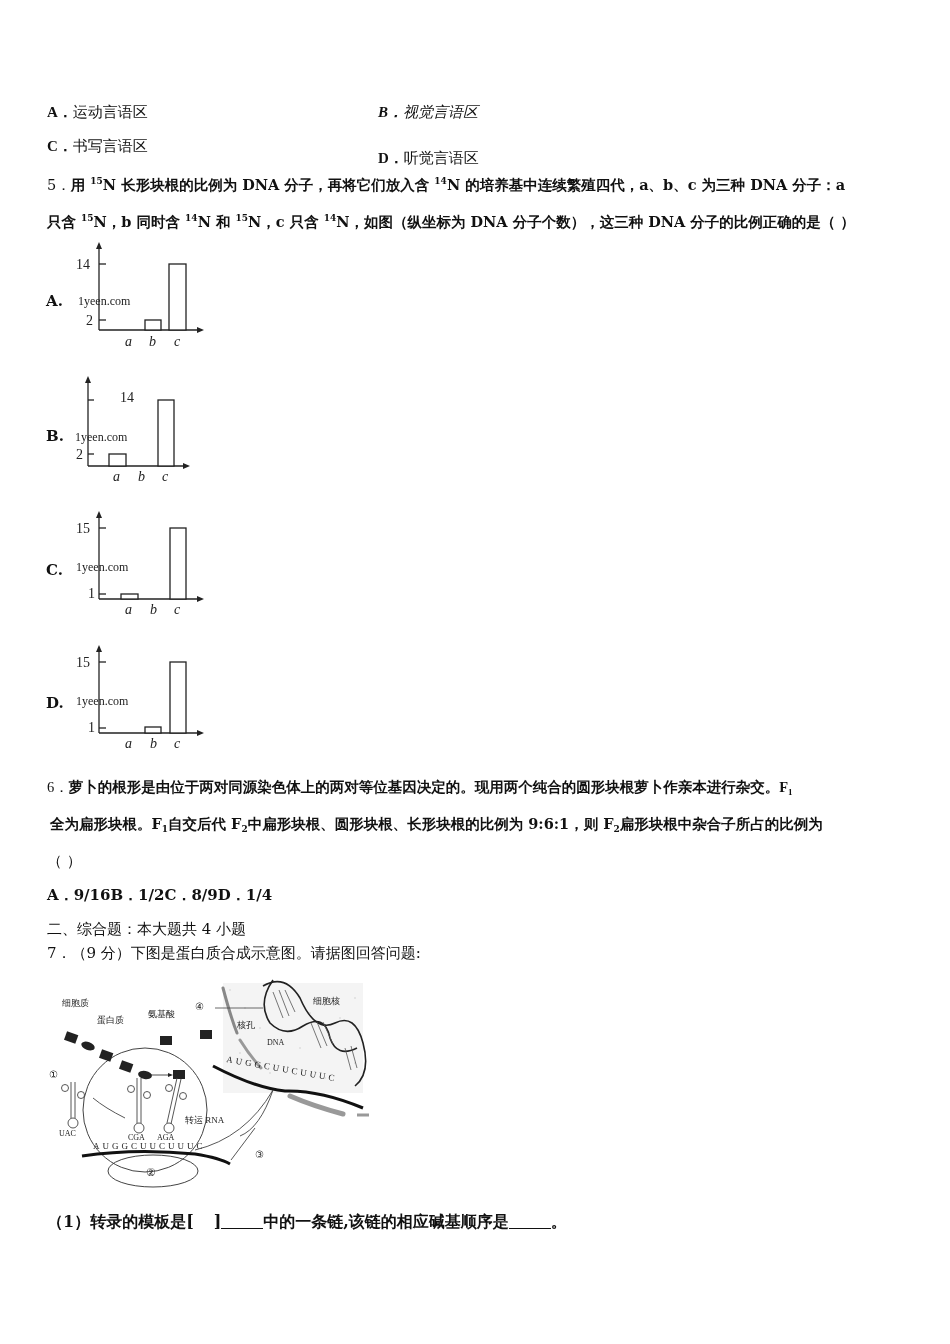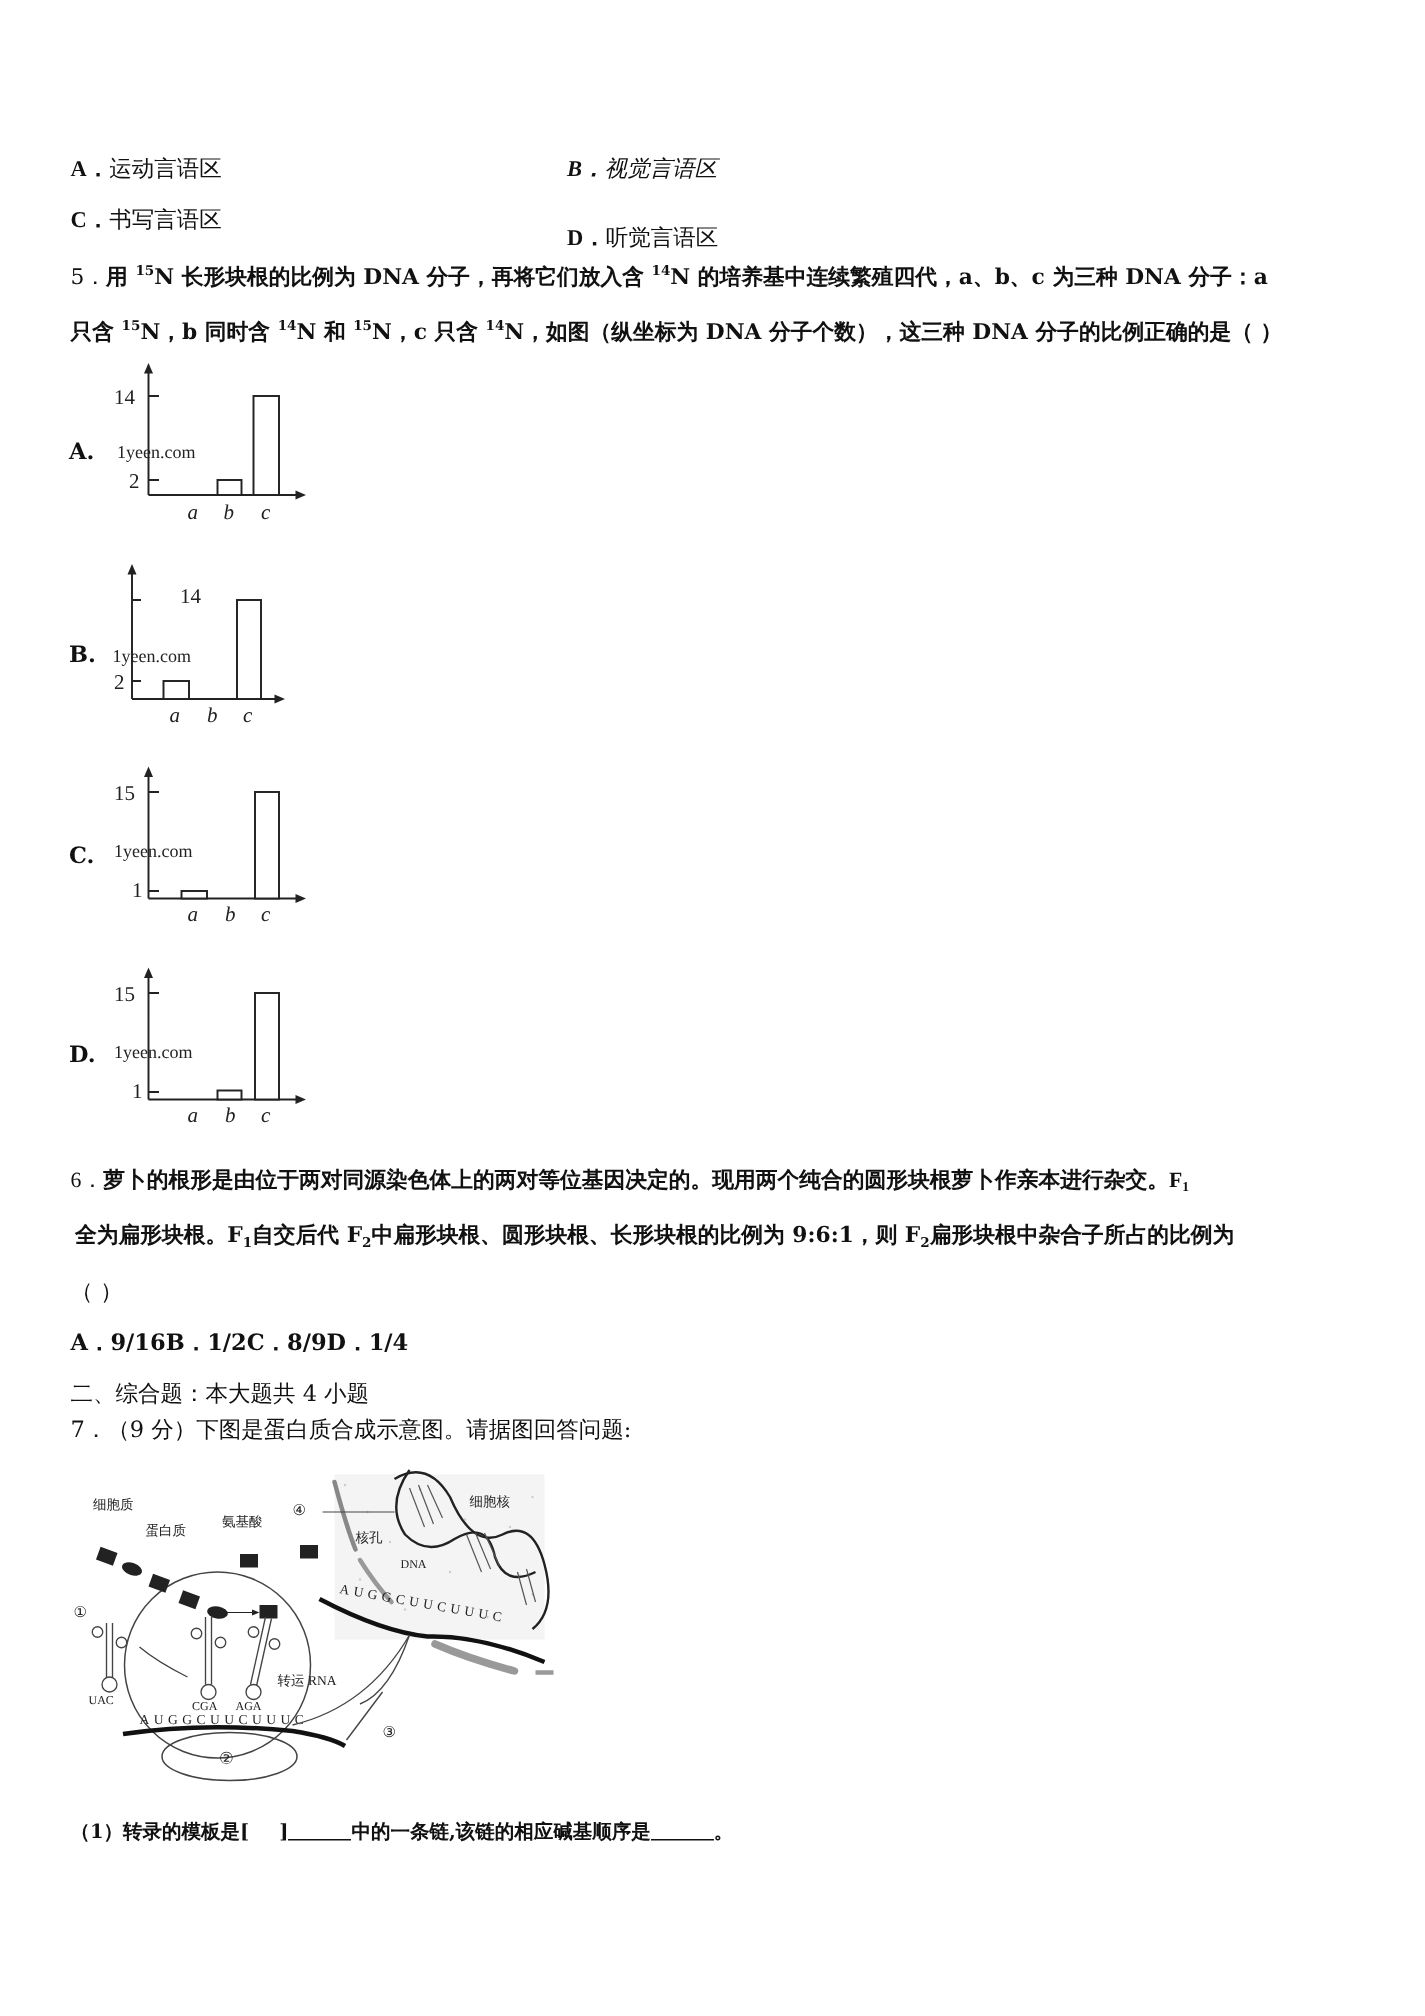--- a/index.html
+++ b/index.html
@@ -234,15 +234,15 @@
     <text x="140" y="145" font-size="9" fill="#555">转运 RNA</text>
     <text x="150" y="32" font-size="10" fill="#444">④</text>
     <text x="4" y="100" font-size="10" fill="#444">①</text>
     <text x="210" y="180" font-size="10" fill="#444">③</text>
     <text x="14" y="158" font-size="8" fill="#444">UAC</text>
     <text x="83" y="162" font-size="8" fill="#444">CGA</text>
     <text x="112" y="162" font-size="8" fill="#444">AGA</text>
   </svg>
 </div>
 
-<div class="abs line b" style="left:47px; top:1212px; font-size:13px;">
+<div class="abs line b" style="left:47px; top:1212px; font-size:16px;">
   <span>（1）转录的模板是[</span><span class="bracket-gap"></span><span>]</span><span class="blank"></span><span>中的一条链,该链的相应碱基顺序是</span><span class="blank"></span><span>。</span>
 </div>
 
 </body></html>

